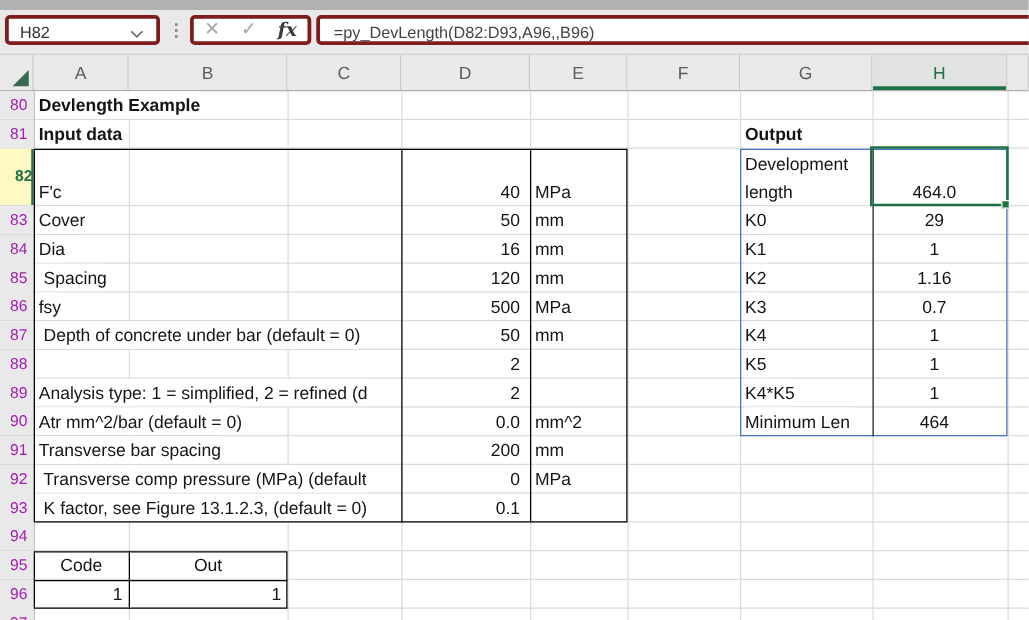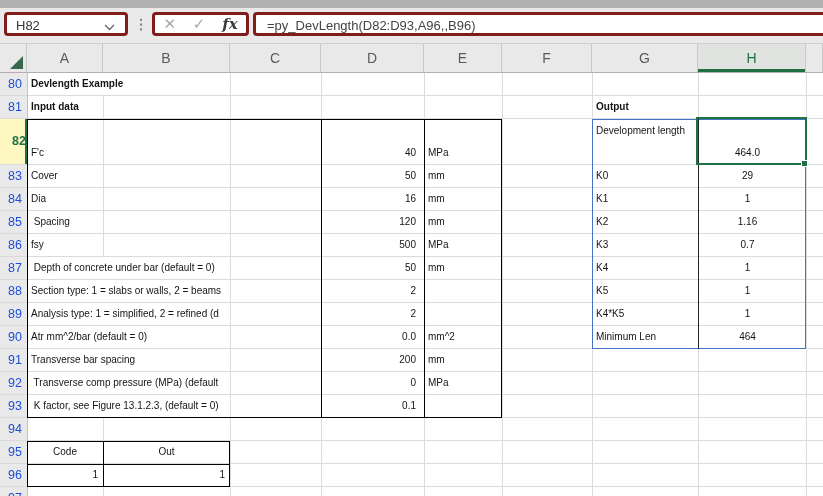--- a/index.html
+++ b/index.html
@@ -24,24 +24,24 @@
   #colhdr { position:absolute; left:0; top:44px; width:823px; height:29px; display:flex; background:#e9e9e9; border-bottom:1px solid #b0b0b0; }
   .ch { height:100%; text-align:center; line-height:28px; font-size:14px; color:#5b5b5b; border-right:1px solid #c9c9c9; background:#e9e9e9; }
   #corner { width:27px; position:relative; }
   #corner .tri { position:absolute; right:3px; bottom:3px; width:0; height:0; border-left:13px solid transparent; border-bottom:13px solid #38694e; }
   .ch.sel { color:#1f7145; background:#e1e3e1; box-shadow:inset 0 -3px 0 #1f7145; }
 
   
   #grid { position:absolute; left:0; top:73px; width:823px; height:423px; }
   .r { position:relative; width:823px; height:23px; border-bottom:1px solid #dadada; }
   .r.tall { height:46px; }
-  .rh { position:absolute; left:0; top:0; width:27px; height:100%; background:#e9e9e9; text-align:right; padding-right:5px; font-size:12.5px; color:#1d4ed8; line-height:22px; z-index:2; }
+  .rh { position:absolute; left:0; top:0; width:27px; height:100%; background:#e9e9e9; text-align:right; padding-right:5px; font-size:12.5px; color:#a21caf; line-height:22px; z-index:2; }
   .r.tall .rh { line-height:45px; }
   .rh.sel { color:#1f7145; background:#fef9c3; box-shadow:inset -2px 0 0 #1f7145; font-weight:bold;padding-left:12px; }
-  .cell { position:absolute; top:0; height:22px; line-height:22px; font-size:10px; color:#141414; z-index:2; }
+  .cell { position:absolute; top:0; height:22px; line-height:22px; font-size:14px; color:#141414; z-index:2; }
   .lbl { left:28px; max-width:292px; overflow:hidden; white-space:pre; background:#fff; padding-left:3px; }
   .lbl.free { max-width:770px; }
   .b { font-weight:bold; }
   .dval { left:322px; width:97px; text-align:right; padding-right:3px; }
   .eunit { left:428px; white-space:pre; }
   .glbl { left:596px; max-width:100px; overflow:hidden; white-space:pre; background:#fff; }
   .hval { left:699px; width:102px; text-align:center; padding-right:5px; }
   .r.tall .cell.bot { top:23px; }
   .devlen { left:596px; top:1px; height:44px; width:99px; line-height:22px; white-space:normal; }
   .codec { text-align:center; }
@@ -156,21 +156,20 @@
     <div class="r">
       <div class="rh">87</div>
       <div class="cell lbl"> Depth of concrete under bar (default = 0)</div>
       <div class="cell dval">50</div>
       <div class="cell eunit">mm</div>
       <div class="cell glbl">K4</div>
       <div class="cell hval">1</div>
     </div>
     <div class="r">
       <div class="rh">88</div>
-      <div class="cell lbl">Section type: 1 = slabs or walls, 2 = beams</div>
       <div class="cell dval">2</div>
       <div class="cell glbl">K5</div>
       <div class="cell hval">1</div>
     </div>
     <div class="r">
       <div class="rh">89</div>
       <div class="cell lbl">Analysis type: 1 = simplified, 2 = refined (d</div>
       <div class="cell dval">2</div>
       <div class="cell glbl">K4*K5</div>
       <div class="cell hval">1</div>

